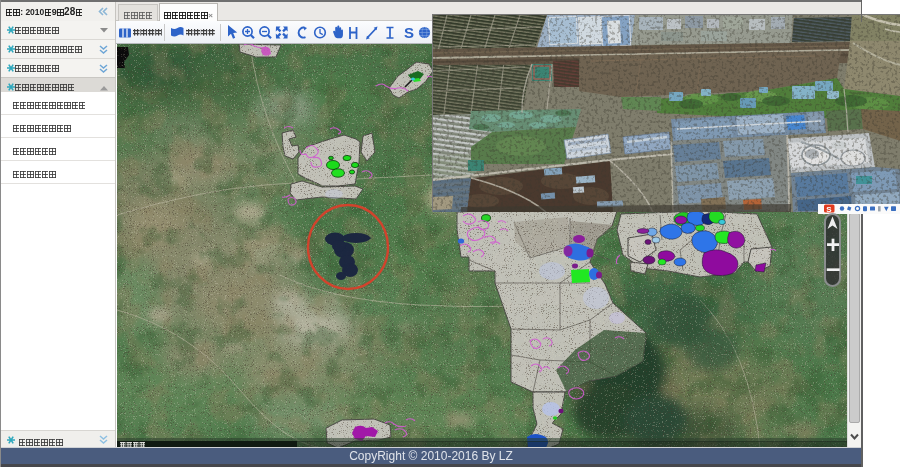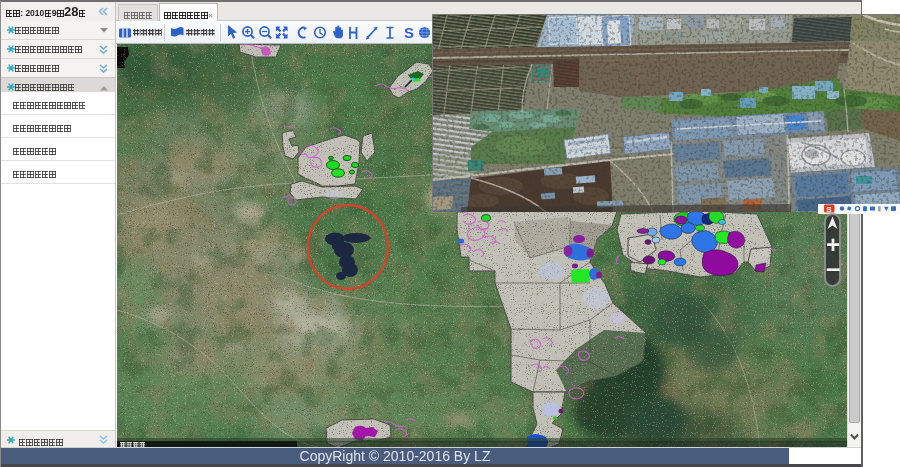--- a/index.html
+++ b/index.html
@@ -49,22 +49,22 @@
   #iconstrip{left:818px;top:204px;width:82px;height:10px;background:#fafafa;z-index:35;}
   #notch{left:862px;top:0;width:38px;height:14px;background:#fff;z-index:40;}
   #notchline{left:861px;top:2px;width:1px;height:20px;background:#666;z-index:41;}
 
   
   #zoomctl{left:824px;top:213px;width:17px;height:74px;z-index:36;background:rgba(42,42,46,.78);
            border:2px solid rgba(210,210,215,.55);border-radius:9px;box-sizing:border-box;}
 
   
   #prefoot{left:1px;top:447px;width:860px;height:1px;background:#cfd2d6;}
-  #footer{left:1px;top:448px;width:788px;height:16px;background:#4a5c7e;color:#dfe3ea;
-          font-size:14px;text-align:center;line-height:16px;}
+  #footer{left:1px;top:448px;width:860px;height:16px;background:#4a5c7e;color:#dfe3ea;
+          font-size:12px;text-align:center;line-height:16px;}
 </style>
 </head>
 <body>
 
 <div class="abs" id="mapwrap" style="left:117px;top:44px;width:731px;height:404px;">
 <svg width="731" height="404" viewBox="117 44 731 404">
   <defs>
     <filter id="blur18" x="-60%" y="-60%" width="220%" height="220%">
           <feGaussianBlur stdDeviation="18"></feGaussianBlur>
         </filter>
@@ -594,21 +594,21 @@
 <div class="abs" id="zoomin" style="z-index:37;left:826px;top:234px;width:13px;height:22px;color:#f2f2f2;font-size:24px;font-weight:bold;text-align:center;line-height:21px;">+</div>
 <div class="abs" id="zoomout" style="z-index:37;left:826px;top:262px;width:13px;height:18px;color:#f2f2f2;font-size:26px;font-weight:bold;text-align:center;line-height:12px;">–</div>
 <div class="abs" id="zoomnav" style="z-index:37;left:827px;top:216px;width:11px;height:14px;">
   <svg width="11" height="14">
       <path d="M5.5 0.5 L10.5 13 L5.5 9.5 L0.5 13 Z" fill="#ededed"></path>
     </svg>
 </div>
 
 <div class="abs" id="sidebar"></div>
 <div class="abs" id="sbhead" style="left:1px;top:2px;">
-  <span style="margin-left:4px"><span class="z b"></span><span class="z b"></span></span><span style="font-size:8.5px;font-weight:bold;color:#222;">: 2010</span><span class="z b s"></span><span style="font-size:9px;font-weight:bold;color:#222;">9</span><span class="z b s"></span><span style="font-size:13px;font-weight:bold;color:#222;">28</span><span class="z b s"></span>
+  <span style="margin-left:4px"><span class="z b"></span><span class="z b"></span></span><span style="font-size:8.5px;font-weight:bold;color:#222;">: 2010</span><span class="z b s"></span><span style="font-size:9px;font-weight:bold;color:#222;">9</span><span class="z b s"></span><span style="font-size:10px;font-weight:bold;color:#222;">28</span><span class="z b s"></span>
   <svg class="chev" style="top:5px" width="10" height="9">
       <path d="M5 1 L1.5 4.5 L5 8 M9 1 L5.5 4.5 L9 8" stroke="#8cb6d6" stroke-width="1.6" fill="none"></path>
     </svg>
 </div>
 
 <svg class="abs" style="left:6px;top:25px;z-index:5" width="10" height="180">
   <g stroke="#2fa8bd" stroke-width="1.6">
     <g transform="translate(5,5)">
         <path d="M-4 0H4M-2.2 -3.4L2.2 3.4M2.2 -3.4L-2.2 3.4"></path>
       </g>

